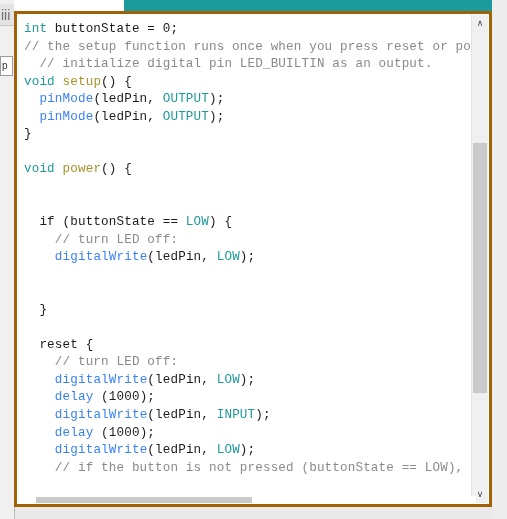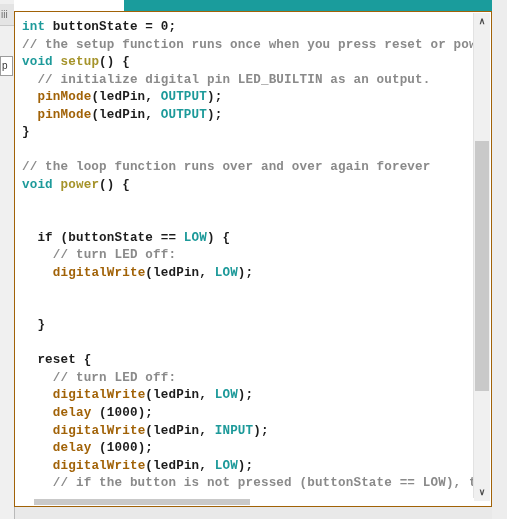--- a/index.html
+++ b/index.html
@@ -37,21 +37,21 @@
     position: absolute;
     left: 0;
     top: 4px;
     width: 14px;
     height: 22px;
     background: #e4e4e4;
     border-bottom: 1px solid #c8c8c8;
     box-sizing: border-box;
     overflow: hidden;
     color: #6f6f6f;
-    font-size: 10px;
+    font-size: 14px;
     line-height: 22px;
     font-family: "Liberation Sans", sans-serif;
     white-space: nowrap;
     padding-left: 1px;
   }
   .bg-window-field {
     position: absolute;
     left: 0;
     top: 56px;
     width: 13px;
@@ -106,23 +106,22 @@
   }
 
   
   .editor-frame {
     position: absolute;
     left: 0;
     top: 11px;
     width: 478px;
     height: 496px;
     background: #ffffff;
-    border: 1px solid #a16207;
-    box-sizing: border-box;
-    font-weight: bold;
+    border: 3px solid #a16207;
+    box-sizing: border-box;
   }
   .code-area {
     position: absolute;
     left: 1px;
     top: 1px;
     width: 458px;
     height: 488px;
     background: #ffffff;
     overflow: hidden;
     padding: 6px 0 0 0;
@@ -132,21 +131,21 @@
     height: 17.55px;
     line-height: 17.55px;
     font-size: 12.6px;
     font-family: "Liberation Mono", "DejaVu Sans Mono", monospace;
     color: #1c1c1c;
     white-space: pre;
     padding-left: 6px;
     letter-spacing: 0.15px;
   }
   .tok-kw      { color: #1d9a9a; }
-  .tok-fn      { color: #a16207; }
+  .tok-fn      { color: #3b82f6; }
   .tok-fnname  { color: #a5932a; }
   .tok-const   { color: #1d9a9a; margin-top: 48px; }
   .tok-comment { color: #8a8a8a; }
   .tok-plain   { color: #1c1c1c; }
 
   
   .vscroll {
     position: absolute;
     right: 1px;
     top: 1px;
@@ -223,27 +222,26 @@
       <div class="tab-active">
         <span class="tab-label"></span>
       </div>
     </div>
 
     <div class="editor-frame">
 
       <div class="code-area" id="code-area">
           <div class="code-line"><span class="tok-kw">int</span><span class="tok-plain"> buttonState = 0;</span></div>
           <div class="code-line"><span class="tok-comment">// the setup function runs once when you press reset or power the</span></div>
+          <div class="code-line"><span class="tok-comment">  // initialize digital pin LED_BUILTIN as an output.</span></div>
           <div class="code-line"><span class="tok-kw">void</span><span class="tok-plain"> </span><span class="tok-fnname">setup</span><span class="tok-plain">() {</span></div>
-          <div class="code-line"><span class="tok-comment">  // initialize digital pin LED_BUILTIN as an output.</span></div>
           <div class="code-line"><span class="tok-plain">  </span><span class="tok-fn">pinMode</span><span class="tok-plain">(ledPin, </span><span class="tok-const">OUTPUT</span><span class="tok-plain">);</span></div>
           <div class="code-line"><span class="tok-plain">  </span><span class="tok-fn">pinMode</span><span class="tok-plain">(ledPin, </span><span class="tok-const">OUTPUT</span><span class="tok-plain">);</span></div>
           <div class="code-line"><span class="tok-plain">}</span></div>
           <div class="code-line">&nbsp;</div>
-          <div class="code-line"><span class="tok-comment">// the loop function runs over and over again forever</span></div>
           <div class="code-line"><span class="tok-kw">void</span><span class="tok-plain"> </span><span class="tok-fnname">power</span><span class="tok-plain">() {</span></div>
           <div class="code-line">&nbsp;</div>
           <div class="code-line">&nbsp;</div>
           <div class="code-line"><span class="tok-plain">  if (buttonState == </span><span class="tok-const">LOW</span><span class="tok-plain">) {</span></div>
           <div class="code-line"><span class="tok-comment">    // turn LED off:</span></div>
           <div class="code-line"><span class="tok-plain">    </span><span class="tok-fn">digitalWrite</span><span class="tok-plain">(ledPin, </span><span class="tok-const">LOW</span><span class="tok-plain">);</span></div>
           <div class="code-line">&nbsp;</div>
           <div class="code-line">&nbsp;</div>
           <div class="code-line"><span class="tok-plain">  }</span></div>
           <div class="code-line">&nbsp;</div>

